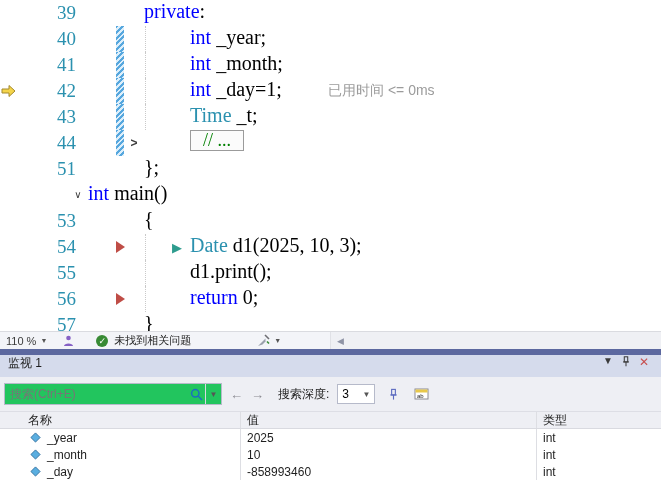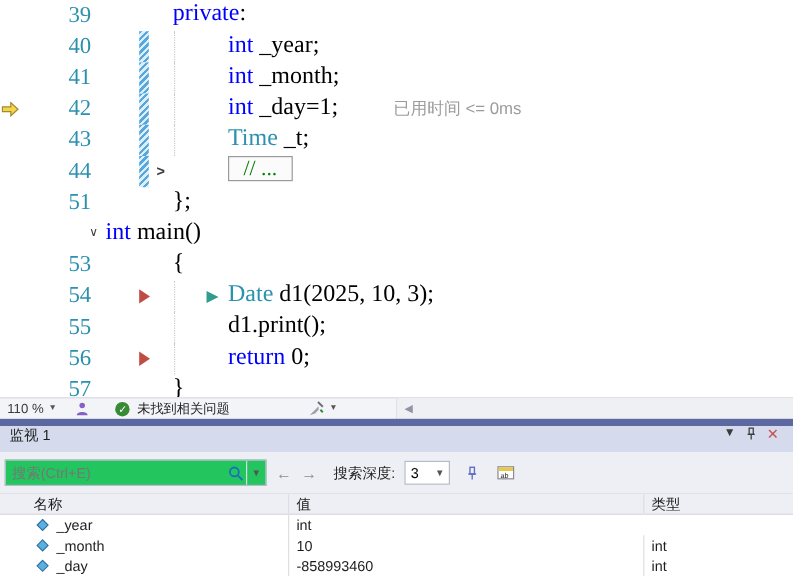--- a/index.html
+++ b/index.html
@@ -297,20 +297,21 @@
       <div class="w-cell w-type">类型</div>
     </div>
     <div class="w-rows">
         <div class="w-row">
           <div class="w-cell w-name">
             <svg width="11" height="11" viewBox="0 0 12 12">
               <path d="M6 1 L11 6 L6 11 L1 6 Z" fill="#5AAEE0" stroke="#2D6F9E"></path>
             </svg>
             <span>_year</span>
           </div>
+          <div class="w-cell w-val">2025</div>
           <div class="w-cell w-type">int</div>
         </div>
         <div class="w-row">
           <div class="w-cell w-name">
             <svg width="11" height="11" viewBox="0 0 12 12">
               <path d="M6 1 L11 6 L6 11 L1 6 Z" fill="#5AAEE0" stroke="#2D6F9E"></path>
             </svg>
             <span>_month</span>
           </div>
           <div class="w-cell w-val">10</div>

